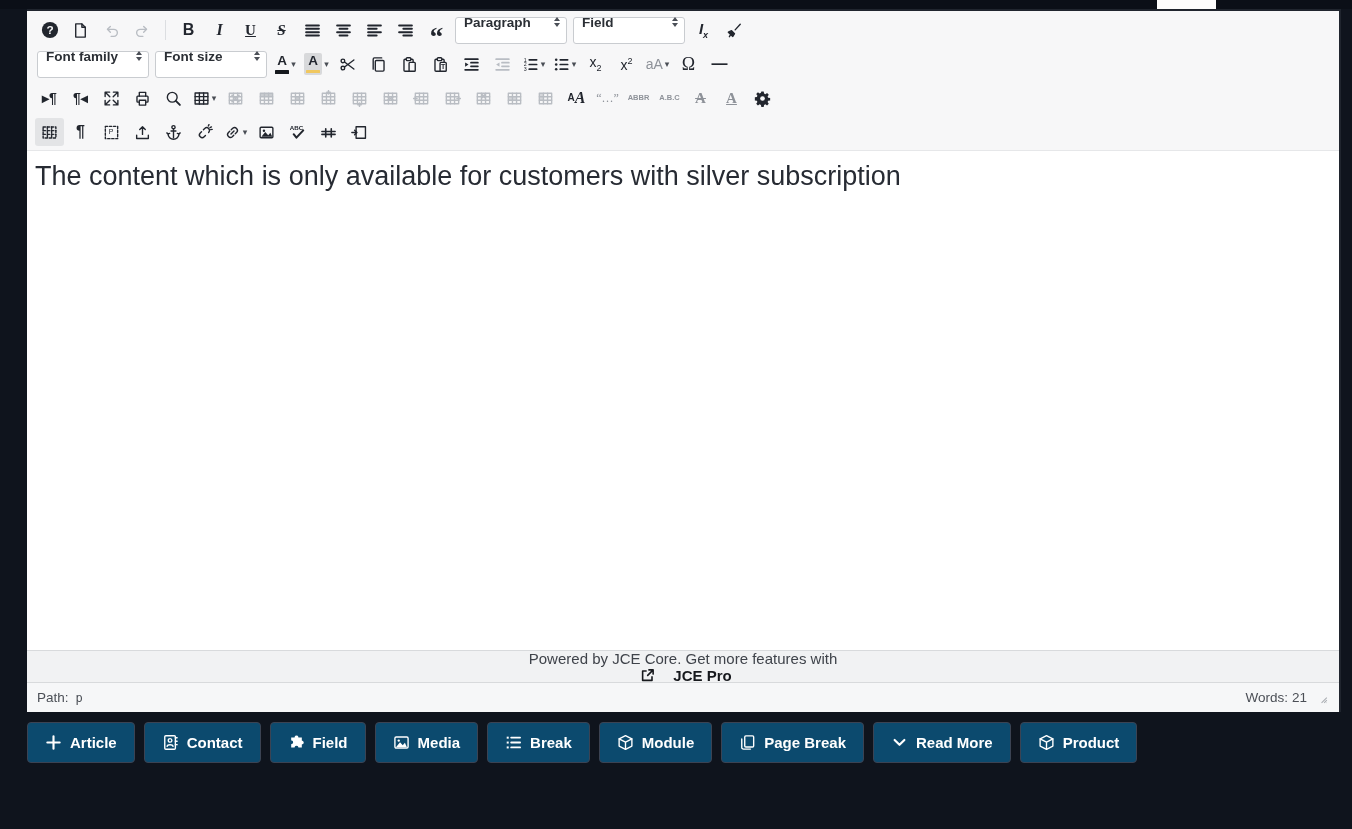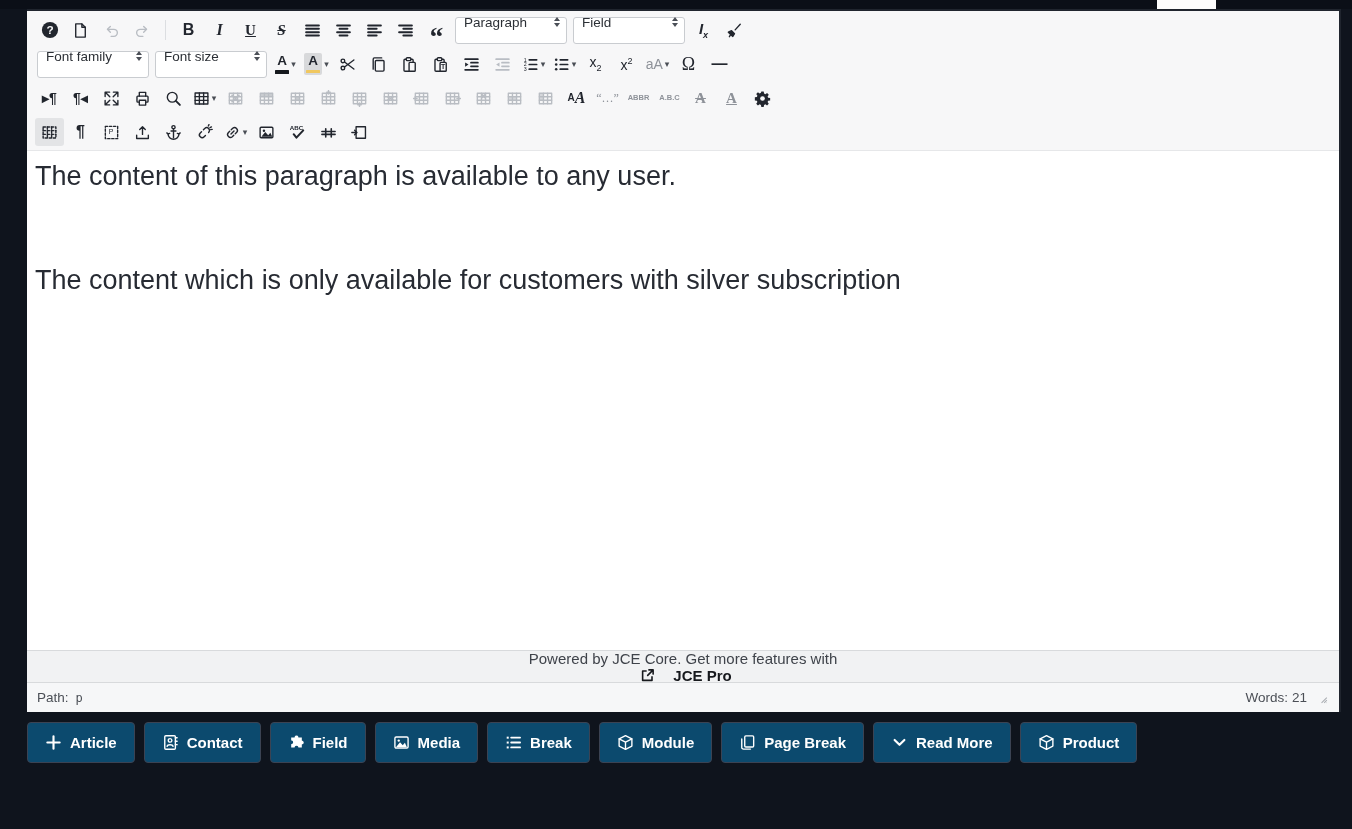--- a/index.html
+++ b/index.html
@@ -24,21 +24,21 @@
   .state-active{background:#e3e4e6;}
   .caret{font-size:9px;color:#4a4e55;line-height:1;}
   .tsep{width:1px;height:20px;background:#dcdee1;margin:0 7px;display:inline-block;}
   .tx{font-family:"Liberation Sans",sans-serif;font-weight:700;font-size:15px;line-height:1;}
   .colorstack{display:flex;flex-direction:column;align-items:center;}
   .colorstack .A{font-size:13.5px;font-weight:700;line-height:1.1;}
   .colorstack .bar{width:14px;height:3.5px;border-radius:.5px;margin-top:1px;}
   .bgwrap{background:#d8d9db;border-radius:2px;padding:1px 2px 2px;display:inline-flex;}
   .tsel{width:112px;height:27px;background:#fff;border:1px solid #c9ccd0;border-radius:3px;
         display:inline-flex;align-items:center;justify-content:space-between;
-        padding:0 6px 16px 8px;margin:0 3px;font-size:13.5px;color:#2b2f35;cursor:pointer;}
+        padding:0 6px 16px 8px;margin:0 3px;font-size:13.5px;color:#2b2f35;cursor:pointer;font-weight:bold;}
   .stepper{display:flex;flex-direction:column;gap:2px;}
   .stepper i{display:block;width:0;height:0;border-left:3.5px solid transparent;border-right:3.5px solid transparent;}
   .stepper .up{border-bottom:4px solid #4b4f57;}
   .stepper .dn{border-top:4px solid #4b4f57;}
   .ticon{display:inline-flex;align-items:center;justify-content:center;}
 
   
   .content{flex:1;background:#fff;padding:9px 8px;overflow:hidden;cursor:text;}
   .content p{margin:0 0 70px;font-size:27px;color:#272b33;line-height:1.25;font-weight:400;}
 
@@ -593,21 +593,20 @@
             <span class="ticon">
               <svg viewBox="0 0 16 16" width="17" height="17" fill="none" stroke="currentColor" stroke-width="1.3" stroke-linecap="round" stroke-linejoin="round">
                 <rect x="4.8" y="2.6" width="8.8" height="10.8"></rect>
                 <path d="M.8 8h4.2M3.4 5.8 5.6 8l-2.2 2.2"></path>
               </svg>
             </span>
           </button>
         </div>
       </div>
     <div class="content" id="content">
-        <p>The content of this paragraph is available to any user.</p>
         <p>The content which is only available for customers with silver subscription</p>
       </div>
     <div class="powered">
       <span>Powered by JCE Core. Get more features with</span>
       <span class="prolink">
         <span class="ticon">
             <svg viewBox="0 0 16 16" width="15" height="15" fill="none" stroke="#17191d" stroke-width="1.7" stroke-linecap="round" stroke-linejoin="round">
               <path d="M6.5 3.2H2.8v10h10V9.5"></path>
               <path d="M9.5 2H14v4.5M13.8 2.2 8.2 7.8"></path>
             </svg>

